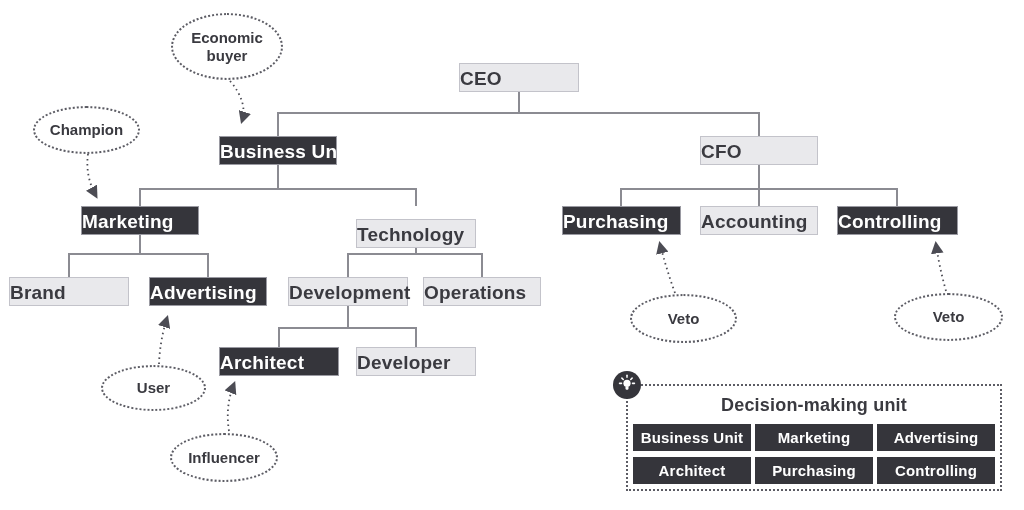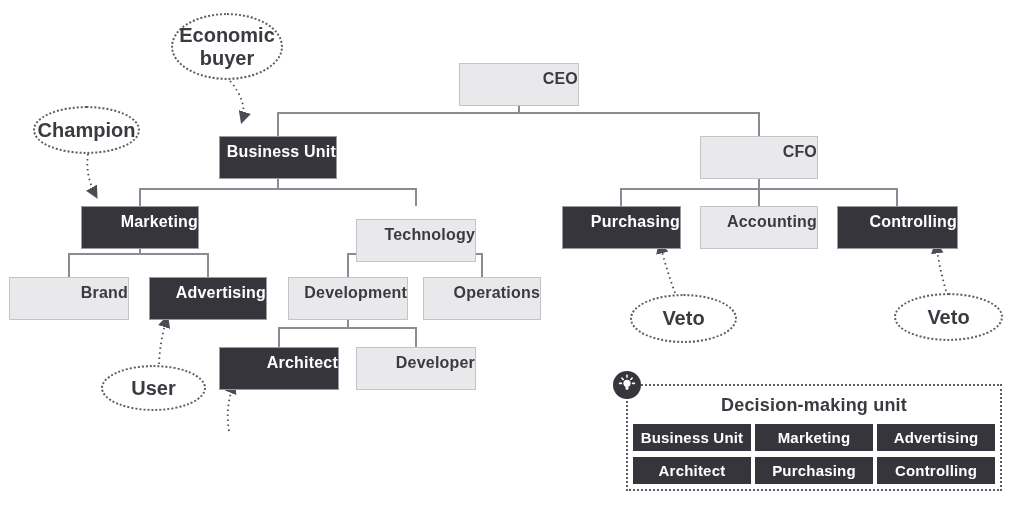--- a/index.html
+++ b/index.html
@@ -2,34 +2,34 @@
 <html><head>
 <meta charset="utf-8">
 <style>
   html,body{margin:0;padding:0;background:#ffffff;}
   .stage{
     position:relative;width:1024px;height:510px;background:#ffffff;
     font-family:"Liberation Sans","DejaVu Sans",sans-serif;overflow:hidden;
   }
   .lines{position:absolute;left:0;top:0;width:1024px;height:510px;}
   .node{
-    position:absolute;height:43px;line-height:29px;text-align:right;
-    font-size:16px;font-weight:700;letter-spacing:.2px;box-sizing:border-box;
+    position:absolute;height:29px;line-height:29px;text-align:left;
+    font-size:19px;font-weight:700;letter-spacing:.2px;box-sizing:border-box;
     white-space:nowrap;
   }
   .node.light{
     background:#e9e9ec;border:1px solid #c3c3ca;color:#3a3a40;
   }
   .node.dark{
     background:#35353b;border:1px solid #9a9aa2;color:#ffffff;
   }
   .bubble{
     position:absolute;border:2px dotted #5c5c64;border-radius:50%;
     display:flex;align-items:center;justify-content:center;text-align:center;
-    font-size:20px;font-weight:700;color:#3a3a40;box-sizing:border-box;
+    font-size:15px;font-weight:700;color:#3a3a40;box-sizing:border-box;
     background:#ffffff;line-height:1.15;padding:2px 8px;
   }
   .legend{
     position:absolute;left:626px;top:384px;width:376px;height:107px;
     border:2px dotted #5c5c64;box-sizing:border-box;background:#ffffff;
   }
   .legend-title{
     margin-top:9px;text-align:center;font-size:18px;font-weight:700;color:#3a3a40;
     letter-spacing:.2px;
   }
@@ -97,20 +97,23 @@
 
   <div class="bubble" style="left:171px;top:13px;width:112px;height:67px;">
     <span>Economic buyer</span>
   </div>
   <div class="bubble" style="left:33px;top:106px;width:107px;height:48px;">
     <span>Champion</span>
   </div>
   <div class="bubble" style="left:101px;top:365px;width:105px;height:46px;">
     <span>User</span>
   </div>
+  <div class="bubble" style="left:170px;top:433px;width:108px;height:49px;">
+    <span>Influencer</span>
+  </div>
   <div class="bubble" style="left:630px;top:294px;width:107px;height:49px;">
     <span>Veto</span>
   </div>
   <div class="bubble" style="left:894px;top:293px;width:109px;height:48px;">
     <span>Veto</span>
   </div>
 
   <div class="legend">
     <div class="legend-title">Decision-making unit</div>
     <div class="legend-grid">

